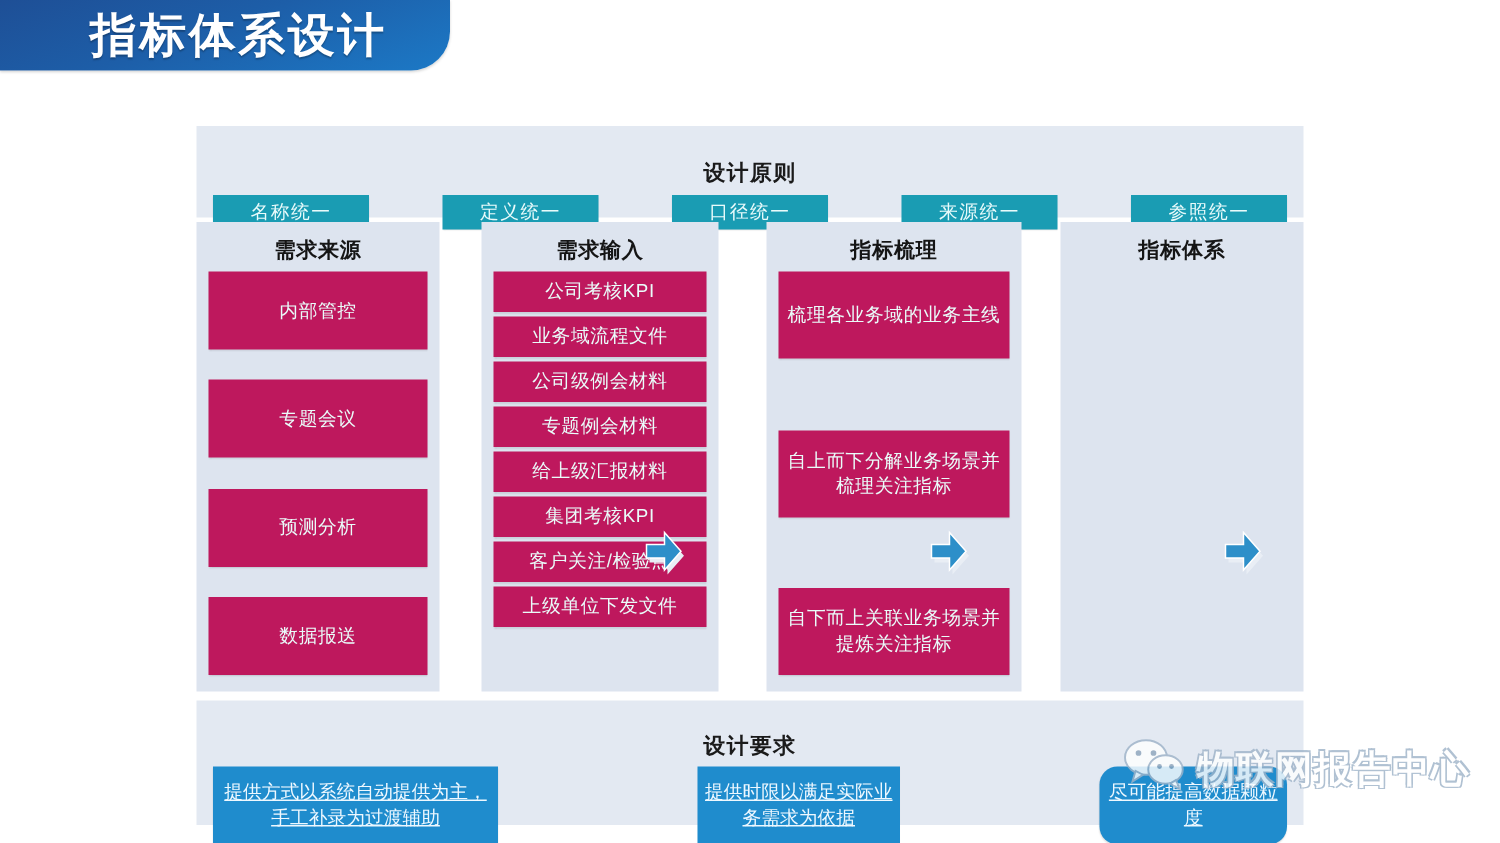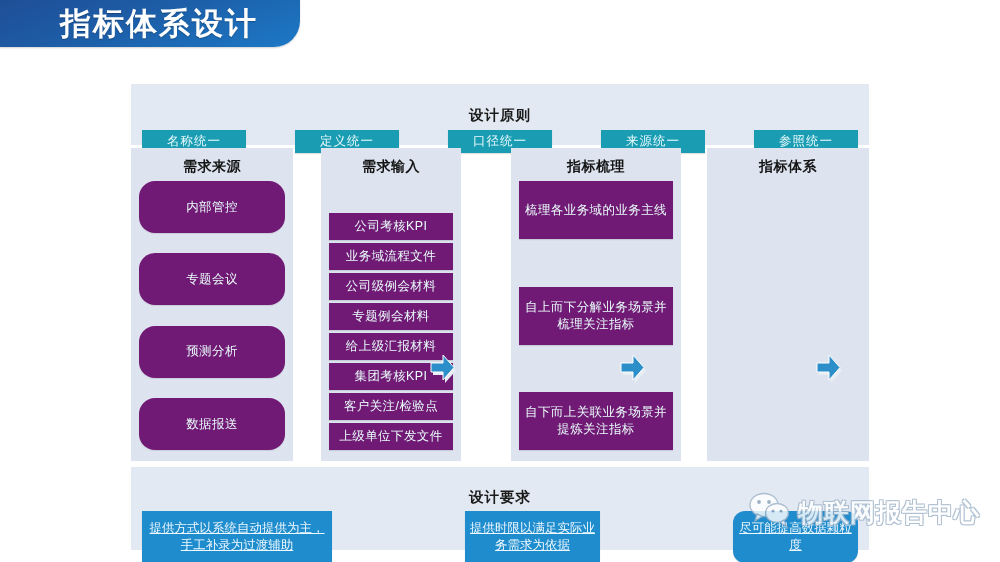--- a/index.html
+++ b/index.html
@@ -95,55 +95,55 @@
     position: absolute;
     top: 0;
     height: 313px;
     background: #dde4ef;
     display: flex;
     flex-direction: column;
     padding: 4px 8px;
     box-sizing: border-box;
   }
   .col-1 { left: 0px;   width: 162px; }
-  .col-2 { left: 190px; width: 140px; gap: 32px; }
+  .col-2 { left: 190px; width: 158px; }
   .col-3 { left: 380px; width: 170px; }
   .col-4 { left: 576px; width: 162px; }
 
   .column-title {
     text-align: center;
     font-size: 14px;
     font-weight: bold;
     color: #151515;
     padding: 6px 0 5px 0;
     letter-spacing: 0.5px;
   }
   .cards {
     flex: 1;
     display: flex;
     flex-direction: column;
   }
   .cards.spread { justify-content: space-between; padding-bottom: 7px; }
   .cards.tight  { justify-content: flex-start; gap: 3px; padding-bottom: 5px; }
 
   .card {
-    background: #701a75;
+    background: #be185d;
     color: #eafcfa;
     font-size: 12.5px;
     line-height: 1.35;
     text-align: center;
     display: flex;
     align-items: center;
     justify-content: center;
     padding: 3px 4px;
     box-sizing: border-box;
     box-shadow: 0 1px 1px rgba(0,0,0,0.10);
     letter-spacing: 0.4px;
   }
-  .card-big  { height: 52px; border-radius: 16px; }
+  .card-big  { height: 52px; }
   .card-slim { height: 27px; }
   .card-tall { height: 58px; }
   .card-tall-2 { height: 64px; }
 
   
   .arrow {
     position: absolute;
     top: 203px;
     width: 28px;
     height: 33px;

